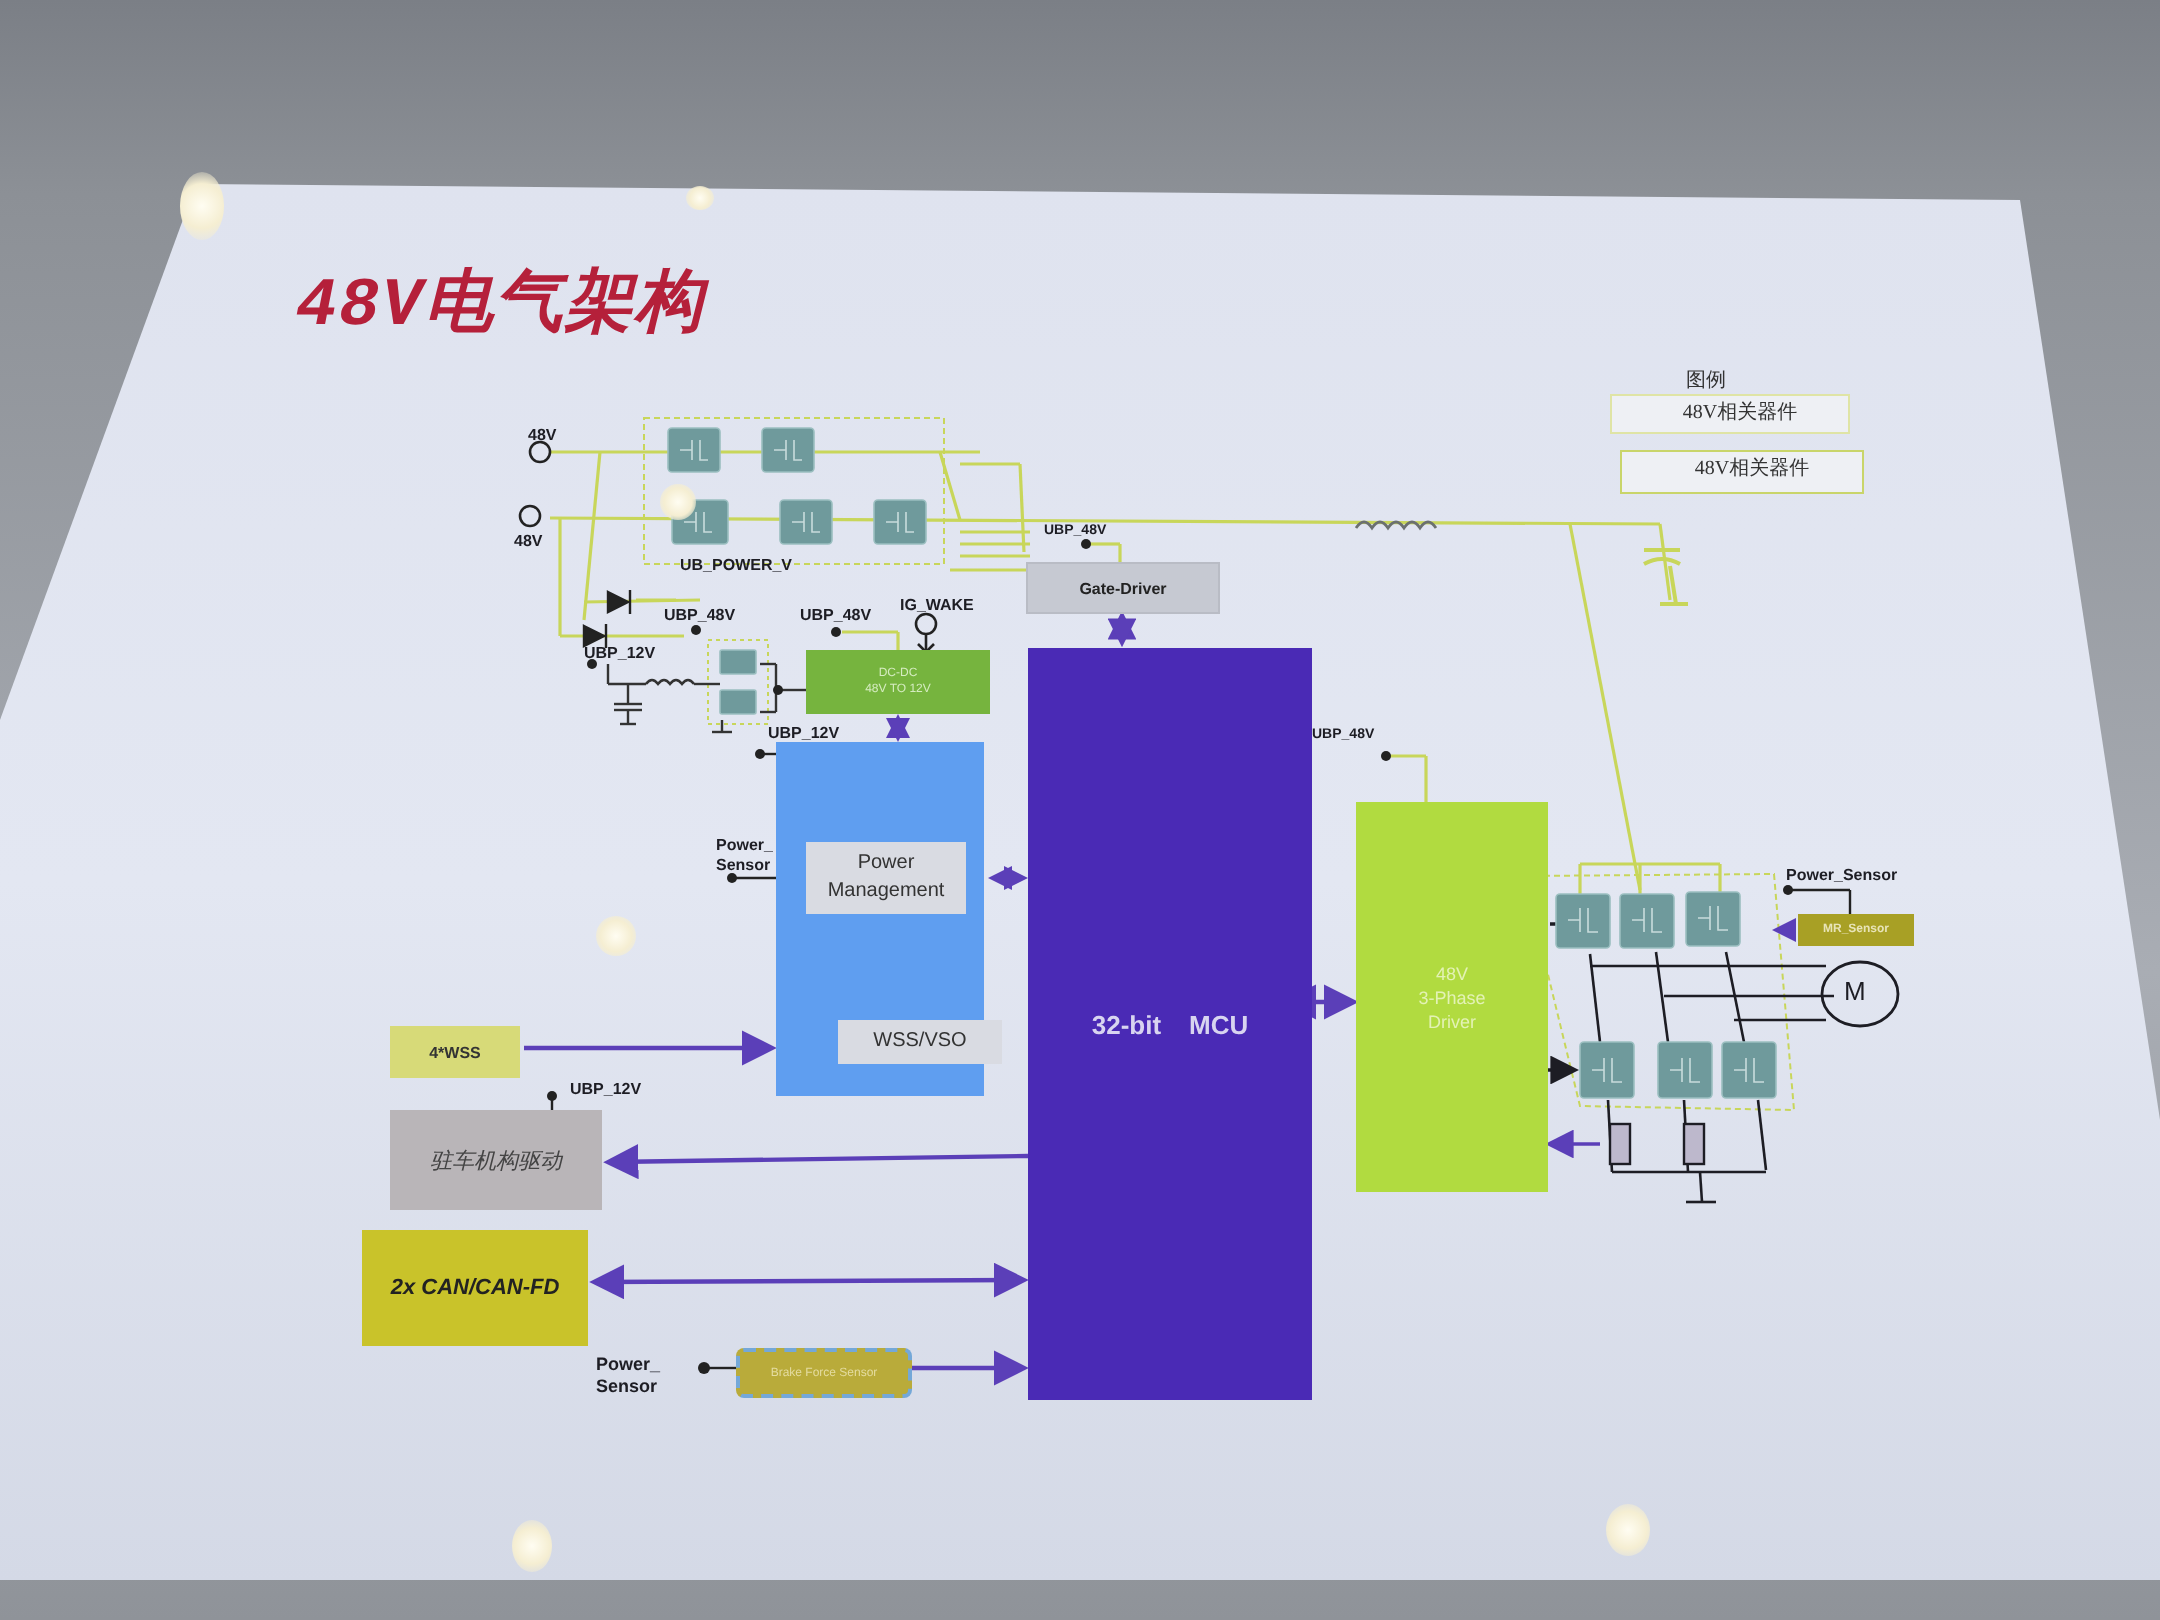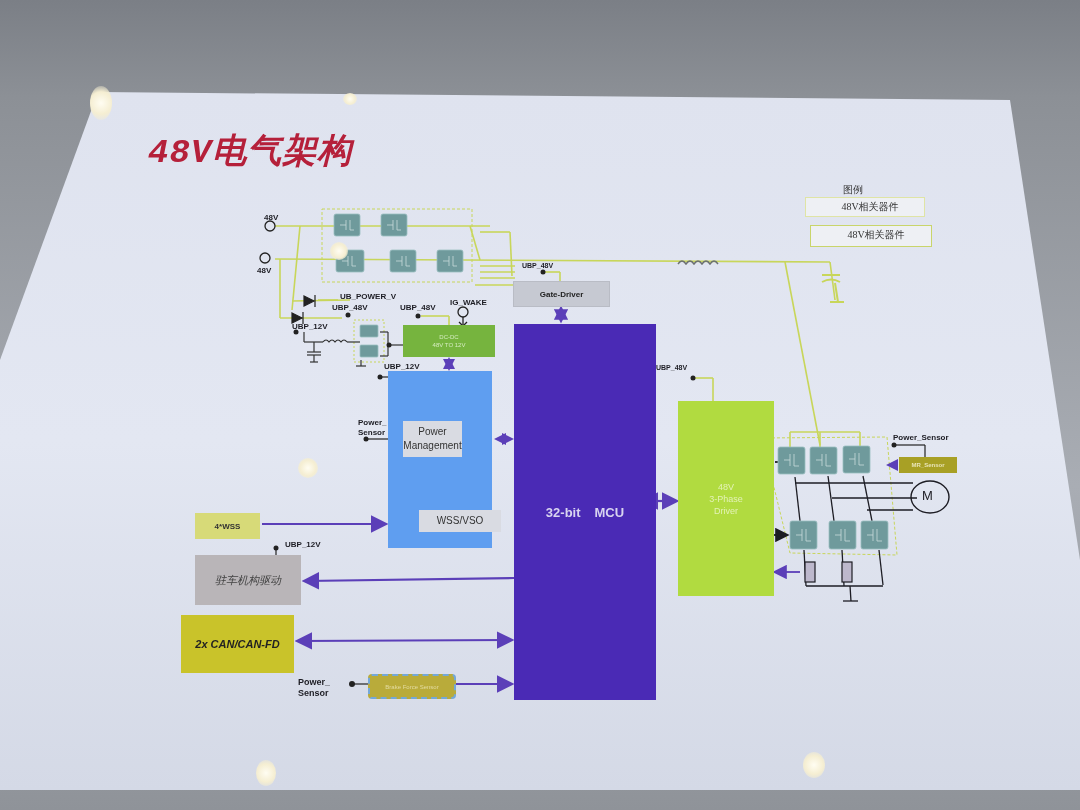--- a/index.html
+++ b/index.html
@@ -278,21 +278,21 @@
       <path d="M849,459 h6 v-6 m0,12 v-6 m4,-6 v12 h5"></path>
       <path d="M796,535 h6 v-6 m0,12 v-6 m4,-6 v12 h5"></path>
       <path d="M835,535 h6 v-6 m0,12 v-6 m4,-6 v12 h5"></path>
       <path d="M867,535 h6 v-6 m0,12 v-6 m4,-6 v12 h5"></path>
     </g>
   </svg>
 
   <div class="lbl" style="left:264px;top:213px;">48V</div>
   <div class="lbl" style="left:257px;top:266px;">48V</div>
 
-  <div class="lbl" style="left:340px;top:292px;">UB_POWER_V</div>
+  <div class="lbl" style="left:340px;top:278px;">UB_POWER_V</div>
   <div class="lbl" style="left:332px;top:303px;">UBP_48V</div>
   <div class="lbl" style="left:400px;top:303px;">UBP_48V</div>
   <div class="lbl" style="left:522px;top:262px;font-size:7px;">UBP_48V</div>
   <div class="lbl" style="left:656px;top:364px;font-size:7px;">UBP_48V</div>
   <div class="lbl" style="left:292px;top:322px;">UBP_12V</div>
   <div class="lbl" style="left:384px;top:362px;">UBP_12V</div>
   <div class="lbl" style="left:285px;top:540px;">UBP_12V</div>
   <div class="lbl" style="left:450px;top:298px;">IG_WAKE</div>
 
   <div class="lbl" style="left:358px;top:418px;line-height:10px;">
@@ -306,21 +306,21 @@
   <div class="lbl" style="left:893px;top:433px;">Power_Sensor</div>
 
   <div class="block gate">Gate-Driver</div>
 
   <div class="block dcdc">
     <div>DC-DC</div>
     <div>48V TO 12V</div>
   </div>
 
   <div class="block pm-col"></div>
-  <div class="pm-inner" style="left:403px;top:421px;width:59px;height:36px;flex-direction:column;">
+  <div class="pm-inner" style="left:403px;top:421px;width:80px;height:36px;flex-direction:column;">
     <div>Power</div>
     <div>Management</div>
   </div>
   <div class="pm-inner" style="left:419px;top:510px;width:82px;height:22px;">WSS/VSO</div>
 
   <div class="block mcu">
     <div>32-bit</div>
     <div>MCU</div>
   </div>
 

